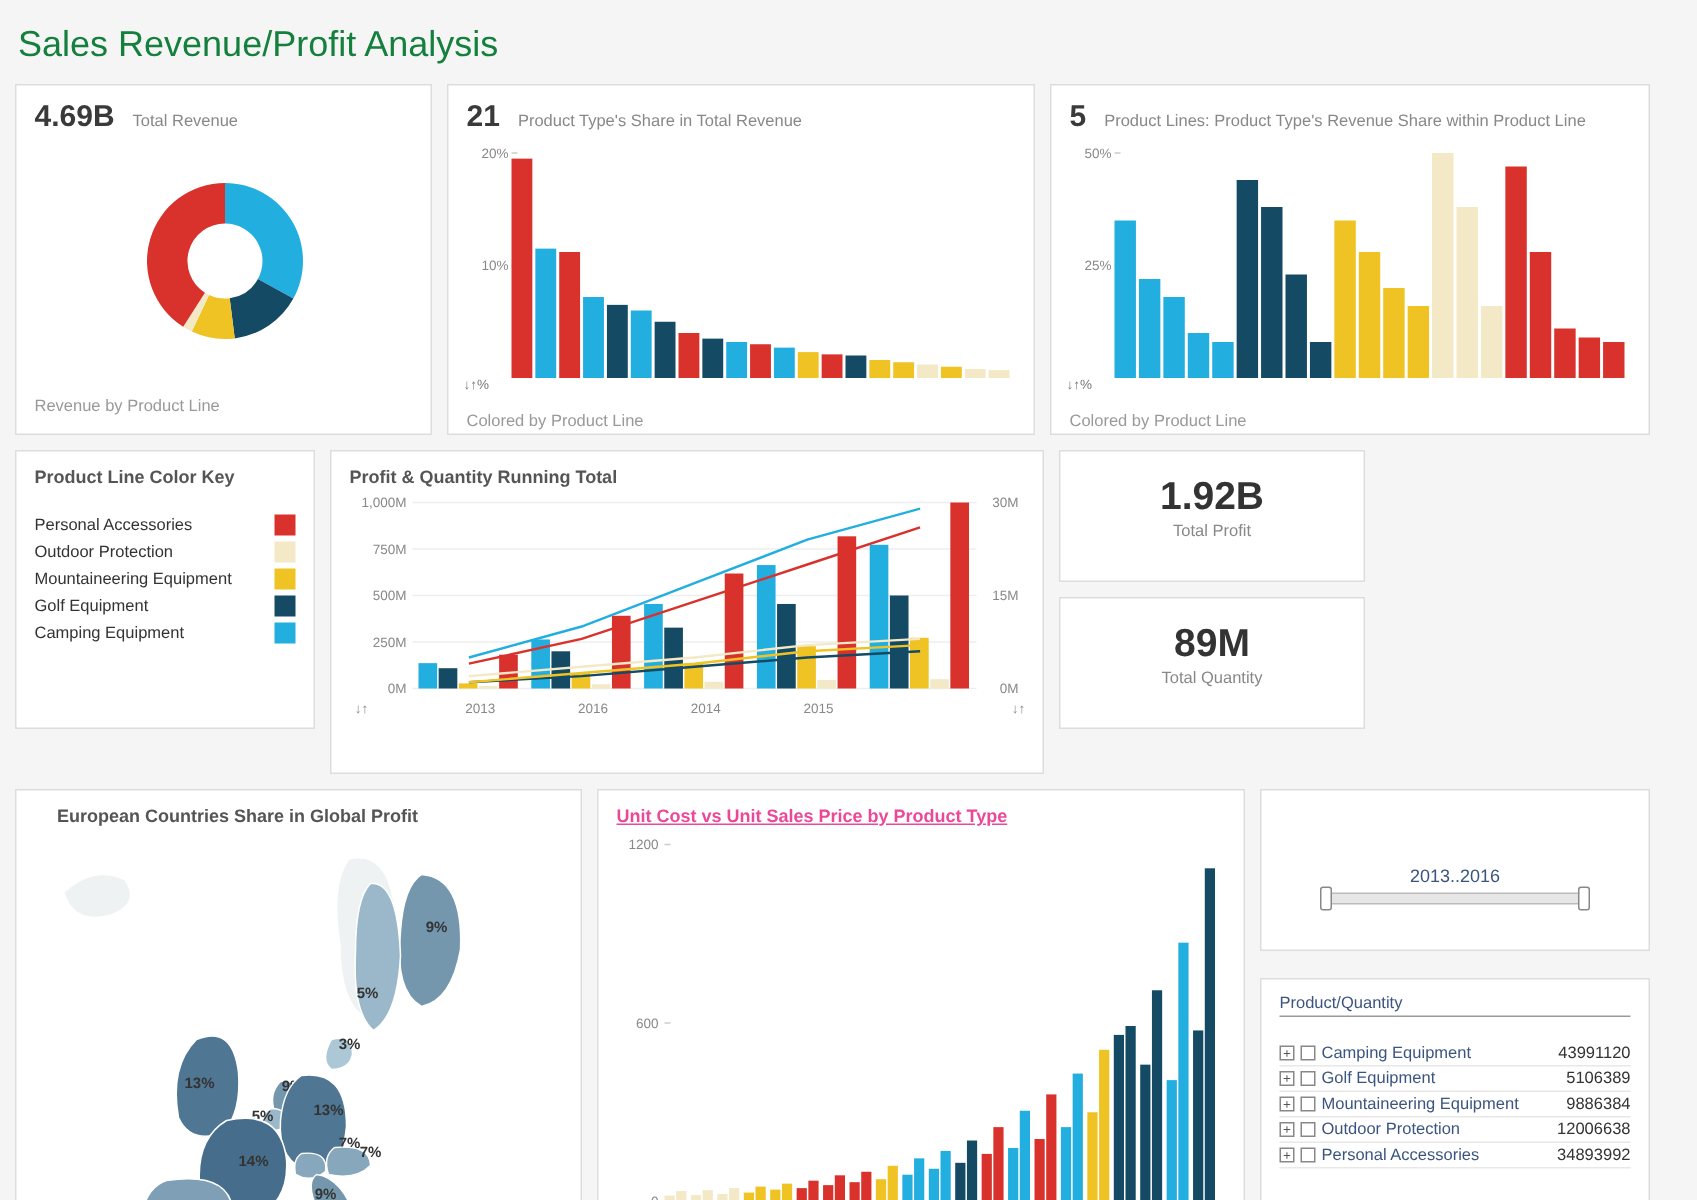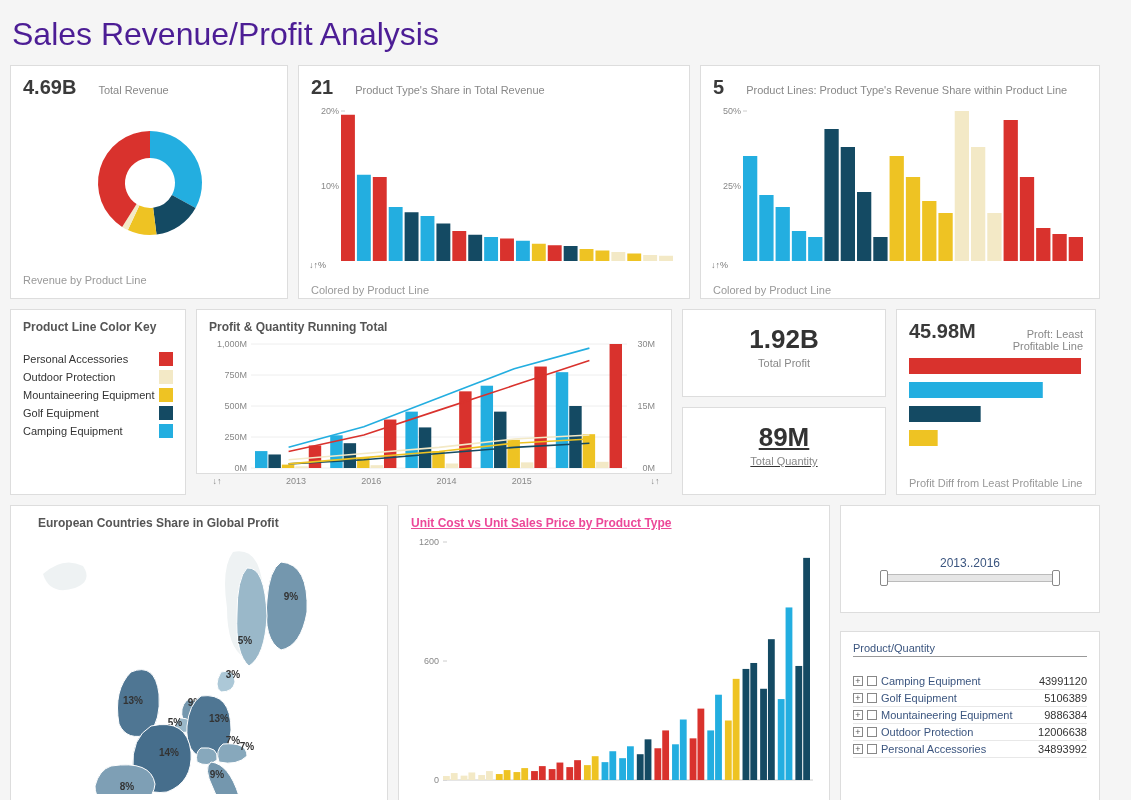--- a/index.html
+++ b/index.html
@@ -1,21 +1,21 @@
 <!DOCTYPE html>
 <html><head>
 <meta charset="utf-8">
 <style>
   * { box-sizing: border-box; margin: 0; padding: 0; }
   body { font-family: Arial, Helvetica, sans-serif; background: #f5f5f5; color: #333; font-size: 12px; width: 1131px; }
   .page { padding: 10px; }
-  h1 { font-weight: 400; color: #4c1d95; font-size: 32px; margin: 6px 0 12px 2px; }
+  h1 { font-weight: 400; color: #15803d; font-size: 24px; margin: 6px 0 12px 2px; }
   .row { display: flex; gap: 10px; margin-bottom: 10px; }
   .card { background: #fff; border: 1px solid #ddd; padding: 10px 12px; position: relative; }
-  .kpi { display: flex; align-items: baseline; gap: 22px; margin-bottom: 6px; text-align: right; }
+  .kpi { display: flex; align-items: baseline; gap: 12px; margin-bottom: 6px; }
   .kpi .big { font-size: 20px; font-weight: 700; color: #3a3a3a; }
   .kpi .sub { font-size: 11px; color: #888; }
   .footer-cap { font-size: 11px; color: #999; margin-top: 6px; }
   .axis-mark { font-size: 9px; color: #777; position: absolute; left: 10px; bottom: 28px; }
   .axis-line { stroke: #ccc; stroke-width: 1; }
   .grid-line { stroke: #eee; stroke-width: 1; }
   .yt { font-size: 9px; fill: #888; text-anchor: end; }
   .xt { font-size: 9px; fill: #888; text-anchor: middle; }
 
   
@@ -135,21 +135,21 @@
           <rect x="323.1428571428571" y="123" width="14.285714285714286" height="33" fill="#d9322d"></rect>
           <rect x="339.4285714285714" y="129" width="14.285714285714286" height="27" fill="#d9322d"></rect>
           <rect x="355.71428571428567" y="132" width="14.285714285714286" height="24" fill="#d9322d"></rect>
         </svg>
     <span class="axis-mark">↓↑%</span>
     <div class="footer-cap">Colored by Product Line</div>
   </div>
 </div>
 
 <div class="row">
-  <div class="card legend" style="width:176px;height:186px;">
+  <div class="card legend" style="width:200px;height:186px;">
     <div style="font-size:12px;color:#555;margin-bottom:18px;font-weight:600;">Product Line Color Key</div>
     <div id="legend-body">
           <div class="row-item">
             <span>Personal Accessories</span>
       <span class="swatch" style="background:#d9322d"></span>
           </div>
           <div class="row-item">
             <span>Outdoor Protection</span>
       <span class="swatch" style="background:#f3e9c6"></span>
           </div>
@@ -161,21 +161,21 @@
             <span>Golf Equipment</span>
       <span class="swatch" style="background:#144a63"></span>
           </div>
           <div class="row-item">
             <span>Camping Equipment</span>
       <span class="swatch" style="background:#23aee0"></span>
           </div>
         </div>
   </div>
 
-  <div class="card" style="width:476px;height:165px;">
+  <div class="card" style="width:476px;height:216px;">
     <div style="font-size:12px;color:#555;margin-bottom:4px;font-weight:600;">Profit &amp; Quantity Running Total</div>
     <svg id="running" width="452" height="150">
           <line x1="42" y1="130" x2="418" y2="130" class="grid-line"></line>
           <text x="38" y="133" class="yt">0M</text>
           <line x1="42" y1="99" x2="418" y2="99" class="grid-line"></line>
           <text x="38" y="102" class="yt">250M</text>
           <line x1="42" y1="68" x2="418" y2="68" class="grid-line"></line>
           <text x="38" y="71" class="yt">500M</text>
           <line x1="42" y1="37" x2="418" y2="37" class="grid-line"></line>
           <text x="38" y="40" class="yt">750M</text>
@@ -221,39 +221,26 @@
           <text x="8" y="146" class="xt">↓↑</text>
           <text x="446" y="146" class="xt">↓↑</text>
         </svg>
   </div>
 
   <div style="width:204px;display:flex;flex-direction:column;gap:10px;">
     <div class="card statblock" style="height:88px;">
       <div class="big">1.92B</div>
       <div class="sub">Total Profit</div>
     </div>
-    <div class="card statblock" style="height:88px;text-decoration:underline;">
+    <div class="card statblock" style="height:88px;">
       <div class="big">89M</div>
       <div class="sub">Total Quantity</div>
     </div>
   </div>
 
-  <div class="card" style="width:200px;height:186px;">
-    <div class="kpi">
-      <span class="big">45.98M</span>
-      <span class="sub">Proft: Least Profitable Line</span>
-    </div>
-    <svg id="hbars" width="176" height="110">
-          <rect x="0" y="0" width="172" height="16" fill="#d9322d"></rect>
-          <rect x="0" y="24" width="133.77777777777777" height="16" fill="#23aee0"></rect>
-          <rect x="0" y="48" width="71.66666666666667" height="16" fill="#144a63"></rect>
-          <rect x="0" y="72" width="28.666666666666664" height="16" fill="#eec323"></rect>
-        </svg>
-    <div class="footer-cap">Profit Diff from Least Profitable Line</div>
-  </div>
 </div>
 
 <div class="row">
   <div class="card" style="width:378px;height:296px;">
     <div style="font-size:12px;color:#555;margin-bottom:4px;font-weight:600;padding-left:15px;">European Countries Share in Global Profit</div>
     <svg id="euromap" width="354" height="260">
           <path d="M20 40 q20 -18 40 -8 q10 15 -8 22 q-25 8 -32 -14" fill="#eef2f3"></path>
           <path d="M210 18 q26 -6 30 36 q-4 56 -18 70 q-18 -10 -18 -50 q-6 -40 6 -56" fill="#eef2f3"></path>
           <path d="M258 28 q28 2 26 50 q-6 34 -26 38 q-18 -10 -14 -50 q2 -30 14 -38" fill="rgb(116,151,174)" stroke="#fff" stroke-width="1"></path>
           <text x="268" y="66" class="mlabel">9%</text>

